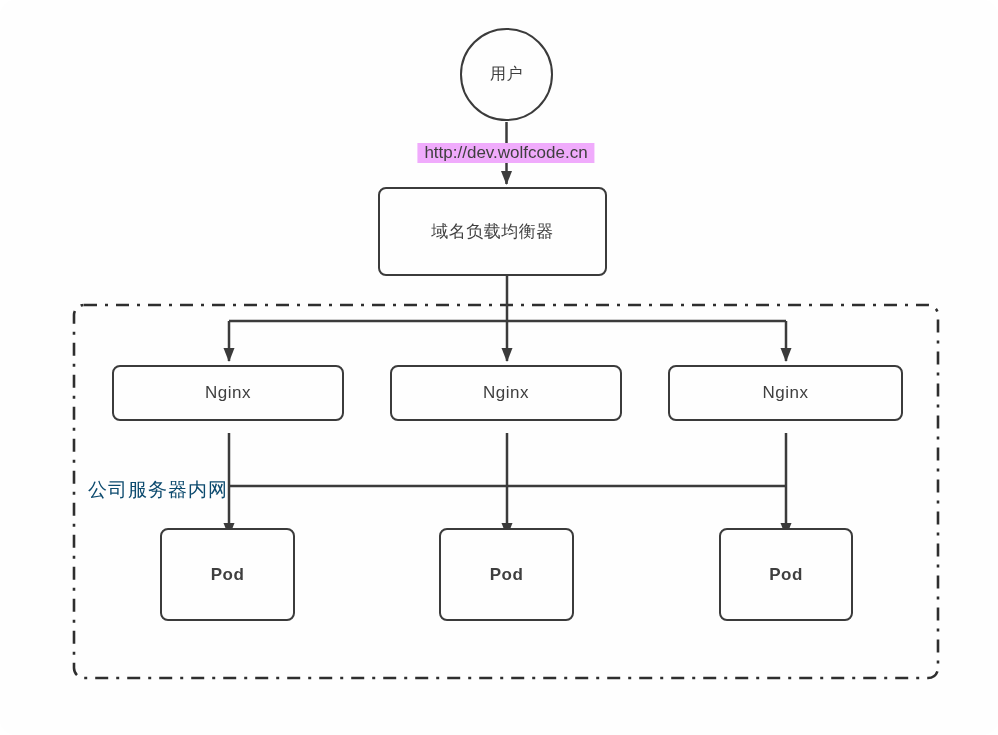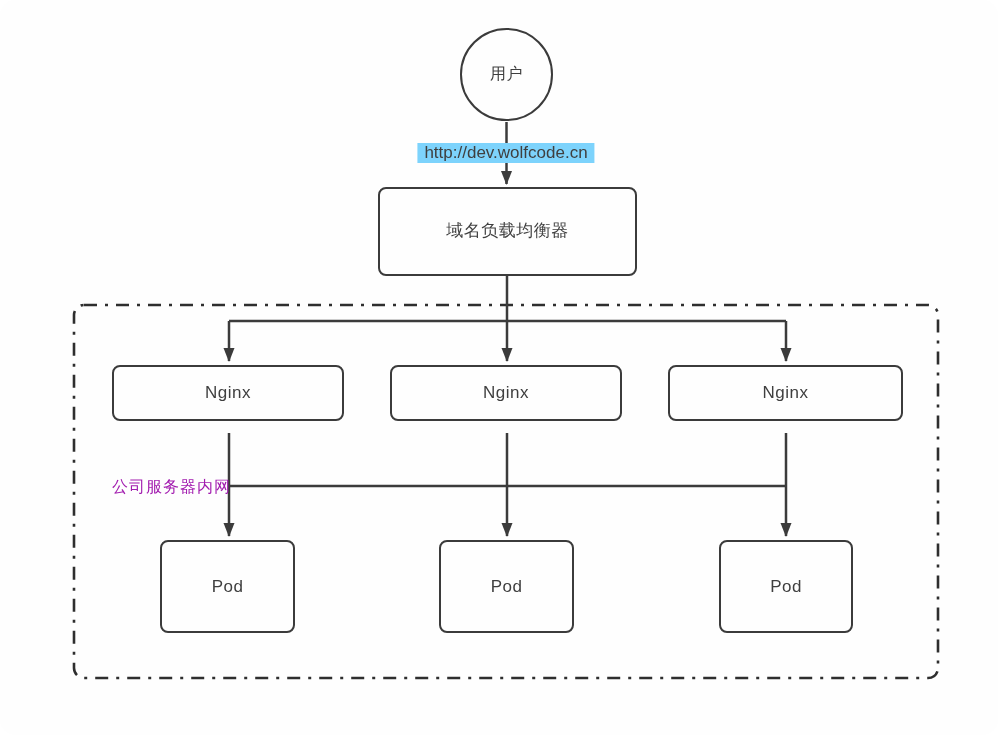--- a/index.html
+++ b/index.html
@@ -36,58 +36,57 @@
     letter-spacing: 0.5px;
   }
   .node--circle {
     left: 460px; top: 28px;
     width: 93px; height: 93px;
     border-radius: 50%;
     font-size: 16px;
   }
   .node--lb {
     left: 378px; top: 187px;
-    width: 259px; height: 89px;
+    width: 229px; height: 89px;
     border-radius: 8px;
     flex-direction: column;
     line-height: 26px;
-    font-family: Liberation Mono, monospace;
   }
   .node--nginx {
     top: 365px; height: 56px;
     border-radius: 8px;
   }
   .node--nginx.pos-0 { left: 112px; width: 232px; }
   .node--nginx.pos-1 { left: 390px; width: 232px; }
   .node--nginx.pos-2 { left: 668px; width: 235px; }
   .node--pod {
-    top: 540px; height: 93px;
+    top: 528px; height: 93px;
     border-radius: 8px;
+    font-weight: bold;
   }
   .node--pod.pos-0 { left: 160px; width: 135px; }
   .node--pod.pos-1 { left: 439px; width: 135px; }
   .node--pod.pos-2 { left: 719px; width: 134px; }
   .url-label {
     position: absolute;
     left: 506px; top: 143px;
     transform: translateX(-50%);
-    background: #7dd3fc;
+    background: #f0abfc;
     padding: 0 7px;
     font-size: 17px;
     color: #3f3f3f;
     white-space: nowrap;
   }
   .intranet-label {
     position: absolute;
     left: 88px; top: 477px;
-    font-size: 16px;
-    color: #a21caf;
+    font-size: 19px;
+    color: #0c4a6e;
     letter-spacing: 1px;
     white-space: nowrap;
-    margin-left: 24px;
   }
 </style>
 </head>
 <body>
 
 <div class="canvas">
 
   <svg class="connectors" viewBox="0 0 998 735" xmlns="http://www.w3.org/2000/svg">
     <defs>
       <marker id="arrow" markerUnits="userSpaceOnUse" markerWidth="16" markerHeight="14" refX="13" refY="5.5" orient="auto">

